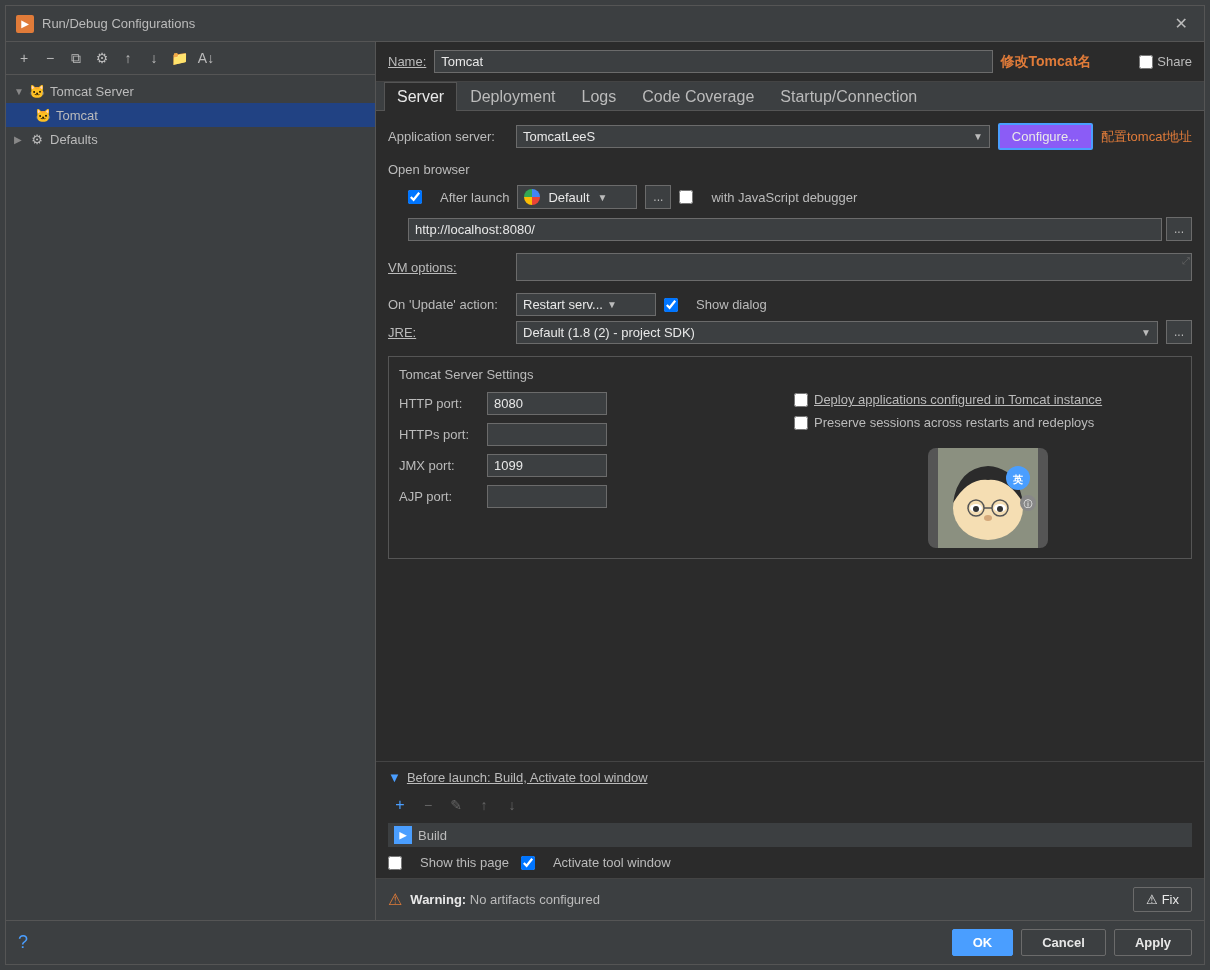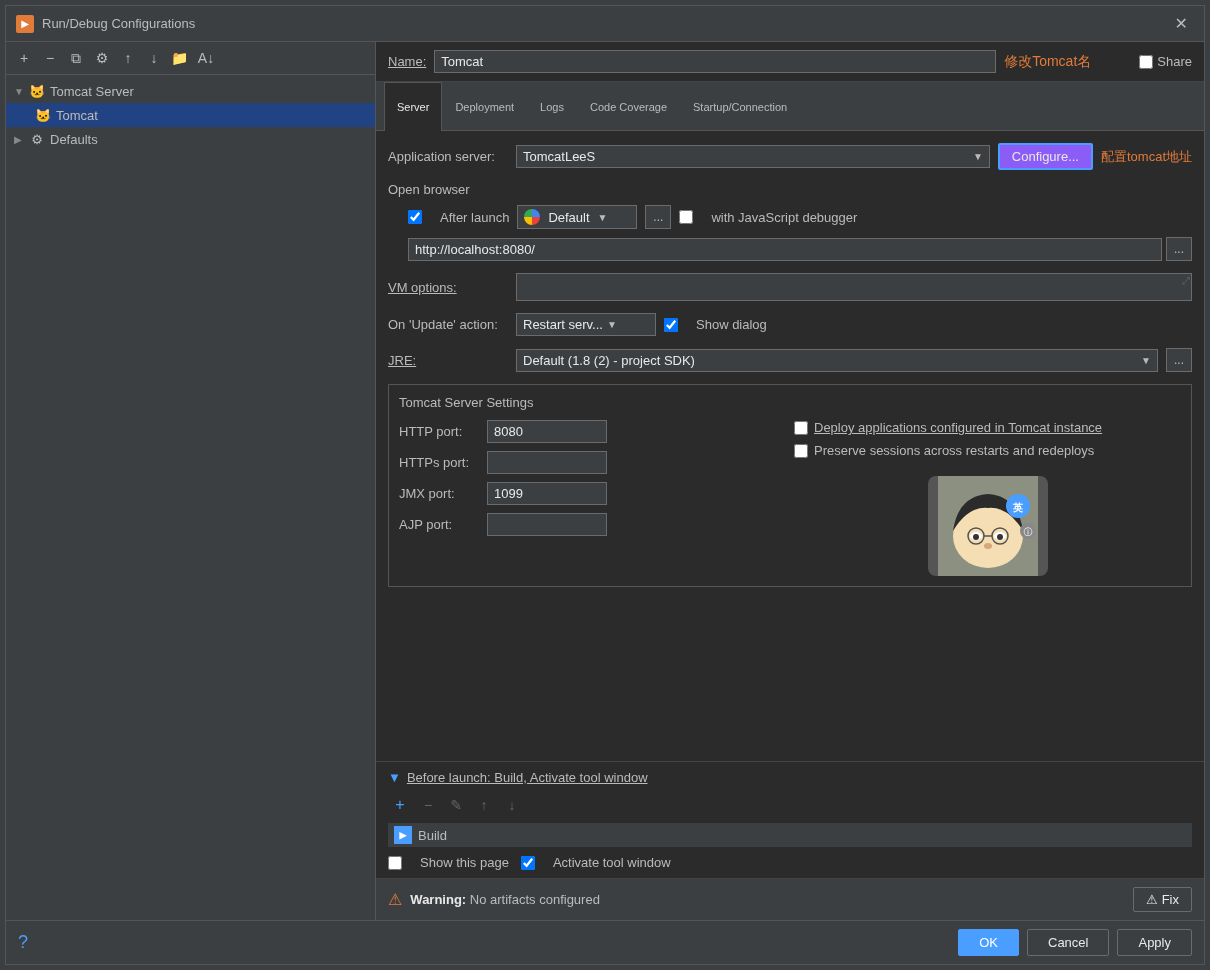--- a/index.html
+++ b/index.html
@@ -144,42 +144,42 @@
       background: #3c3f41;
       border: 1px solid #6b6b6b;
       color: #e8e8e8;
       padding: 3px 6px;
       font-size: 13px;
       outline: none;
     }
     .name-annotation {
       color: #e07b39;
       font-size: 14px;
-      font-weight: normal;
+      font-weight: bold;
     }
     .share-row {
       display: flex;
       align-items: center;
       gap: 4px;
       margin-left: 40px;
     }
     .tabs {
       display: flex;
       background: #3c3f41;
       border-bottom: 1px solid #555;
       padding: 0 8px;
     }
     .tab {
-      padding: 18px 12px;
+      padding: 5px 12px;
       cursor: pointer;
       color: #bbb;
       border: 1px solid transparent;
       border-bottom: none;
       margin-bottom: -1px;
-      font-size: 11px;
+      font-size: 16px;
     }
     .tab.active {
       background: #2b2b2b;
       border-color: #555;
       color: #e8e8e8;
     }
     .tab-content {
       flex: 1;
       overflow-y: auto;
       padding: 12px;
@@ -282,21 +282,21 @@
     .expand-icon {
       position: absolute;
       right: 2px;
       top: 2px;
       color: #666;
       font-size: 10px;
     }
     .update-row {
       display: flex;
       align-items: center;
-      margin-bottom: 12px;
+      margin-bottom: 4px;
       gap: 8px;
     }
     .jre-row {
       display: flex;
       align-items: center;
       margin-bottom: 12px;
       gap: 8px;
     }
     .tomcat-settings-section {
       border: 1px solid #555;
@@ -422,20 +422,21 @@
       border-top: 1px solid #555;
     }
     .dialog-btn {
       padding: 5px 20px;
       border: 1px solid #6b6b6b;
       background: #3c3f41;
       color: #e8e8e8;
       cursor: pointer;
       font-size: 13px;
       border-radius: 2px;
+      font-weight: bold;
     }
     .dialog-btn.primary {
       background: #4a9eff;
       border-color: #4a9eff;
       color: white;
     }
     .help-icon {
       color: #4a9eff;
       font-size: 18px;
       cursor: pointer;

